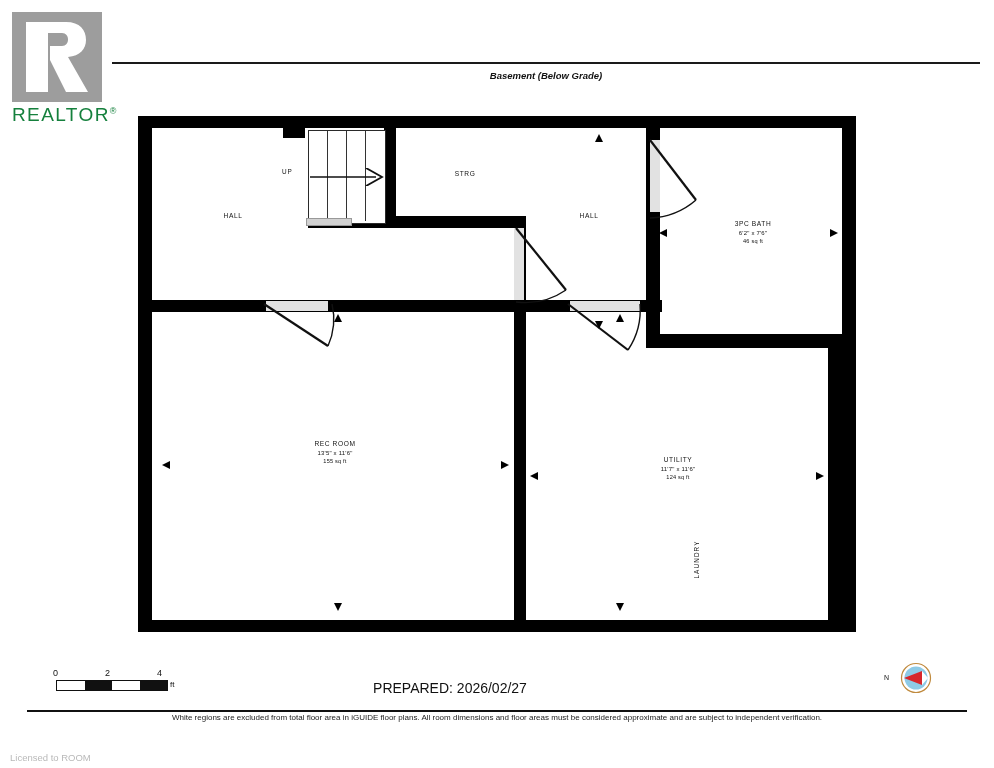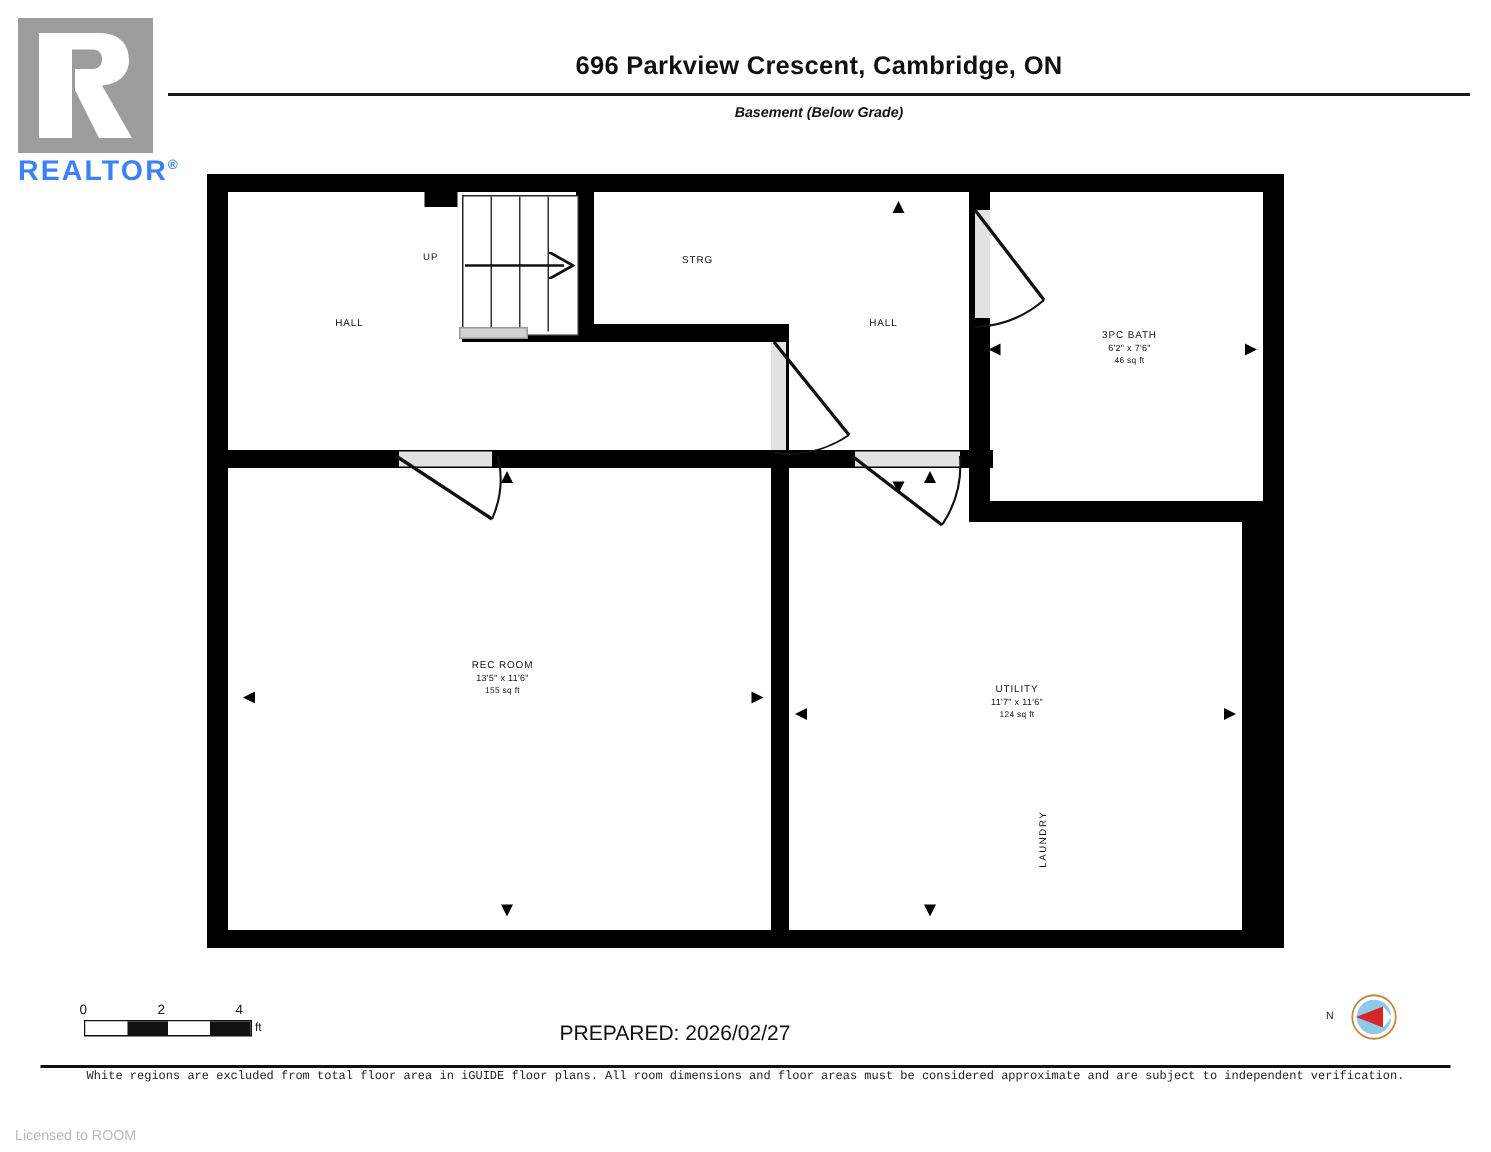--- a/index.html
+++ b/index.html
@@ -11,21 +11,21 @@
     overflow:hidden;
     position:relative;
   }
   .page{position:absolute;left:0;top:0;width:994px;height:768px;}
 
   
   #realtor-logo{position:absolute;left:12px;top:12px;width:100px;height:120px;}
   #realtor-mark{position:absolute;left:0;top:0;width:90px;height:90px;background:#9d9d9d;}
   #realtor-r{position:absolute;left:14px;top:10px;width:62px;height:70px;}
   #realtor-word{position:absolute;left:0;top:92px;width:112px;
-    font-size:19px;letter-spacing:1.4px;color:#3b82f6;font-weight:700;}
+    font-size:19px;letter-spacing:1.4px;color:#15803d;font-weight:400;}
   #realtor-reg{font-size:9px;vertical-align:super;}
 
   #title-rule{position:absolute;left:112px;top:62px;width:868px;height:2px;background:#1a1a1a;}
   #plan-title{position:absolute;left:112px;top:34px;width:868px;text-align:center;
      font-size:17px;font-weight:bold;letter-spacing:0.2px;color:#111;}
 
   #subhead{position:absolute;left:112px;top:68px;width:868px;text-align:center;font-size:0;font-style:italic;}
   #subhead-inner{display:inline-block;text-align:left;white-space:nowrap;}
   #level-label{display:inline-block;vertical-align:top;font-size:9.5px;font-weight:bold;
      padding-top:2px;}
@@ -58,39 +58,38 @@
      border:1px solid #111;display:flex;}
   .seg{height:100%;}
   .seg.b{background:#111;}
   .seg.w{background:#fff;}
   .stick{position:absolute;font-size:9px;color:#111;}
   #ft-unit{position:absolute;left:170px;top:680px;font-size:8px;}
   #prepared{position:absolute;left:0;top:680px;width:900px;text-align:center;font-size:14px;}
   #compass{position:absolute;left:900px;top:662px;width:32px;height:32px;}
   #compass-n{position:absolute;left:884px;top:674px;font-size:7px;}
   #footer-rule{position:absolute;left:27px;top:710px;width:940px;height:1.6px;background:#111;}
-  #disclaimer{position:absolute;left:0;top:713px;width:994px;text-align:center;font-size:8px;color:#222;font-family:Liberation Mono, monospace;}
+  #disclaimer{position:absolute;left:0;top:713px;width:994px;text-align:center;font-size:8px;color:#222;}
   #licensed{position:absolute;left:10px;top:752px;font-size:9.5px;color:#b9b9b9;}
 </style>
 </head>
 <body>
 
 <div class="page">
 
   <div id="realtor-logo">
     <div id="realtor-mark">
       <svg id="realtor-r" viewBox="0 0 62 70">
         <path d="M0,0 H22 V70 H0 Z" fill="#ffffff"></path>
         <path d="M22,0 H40 C54,0 60,8 60,18 C60,27 54,34 42,35 L62,70 H40 L24,38 V24 H36 C40,24 42,21 42,17.5 C42,14 40,11 36,11 H22 Z" fill="#ffffff"></path>
       </svg>
     </div>
     <div id="realtor-word"><span>REALTOR</span><span id="realtor-reg">®</span></div>
   </div>
 
-  <div id="plan-title">696 Parkview Crescent, Cambridge, ON</div>
   <div id="title-rule"></div>
 
   <div id="subhead">
     <div id="subhead-inner">
       <span id="level-label">Basement (Below Grade)</span>
     </div>
   </div>
 
   <div id="floorplan">
 

